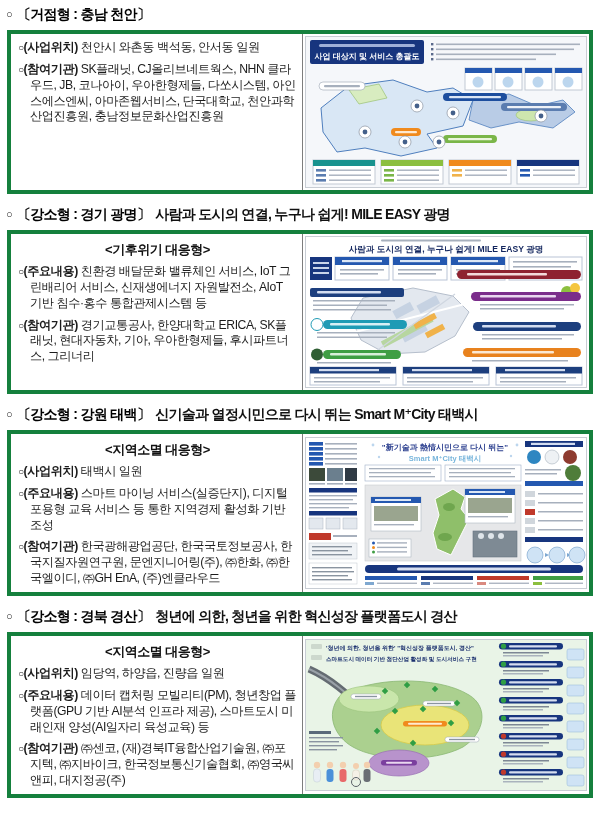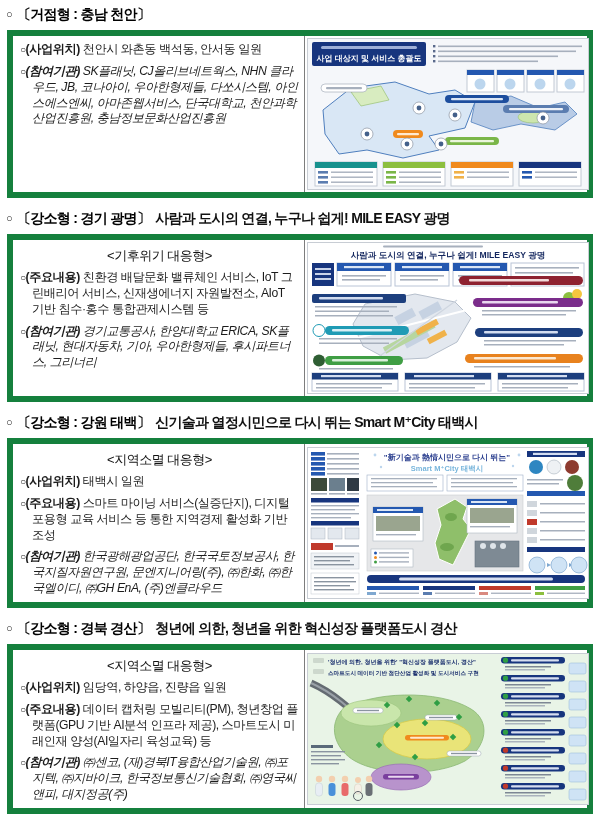--- a/index.html
+++ b/index.html
@@ -11,34 +11,34 @@
   .page{padding:4px 4px 0 4px;box-sizing:border-box;}
   .sec{margin-bottom:12px;}
   .sec-header{
     display:flex;align-items:baseline;gap:5px;
     font-weight:bold;font-size:14px;letter-spacing:-0.7px;
     white-space:nowrap;margin:2px 0 6px 2px;
   }
   .sec-header .hbullet{font-size:11px;font-weight:normal;transform:translateY(-1px);}
   .sec-header .tag{color:#000000;text-align:right;}
   .sec-header .ttl{color:#111111;}
-  .box{display:flex;border:6px solid #15803d;margin:0 3px;background:#ffffff;}
+  .box{display:flex;border:4px solid #15803d;margin:0 3px;background:#ffffff;}
   .text-col{
     width:292px;min-width:292px;box-sizing:border-box;
     padding:6px 5px 5px 7px;border-right:1px solid #7d7d7d;
   }
   .cat{
-    text-align:center;font-weight:normal;font-size:13px;
+    text-align:center;font-weight:bold;font-size:13px;
     letter-spacing:-0.5px;margin:1px 0 5px 0;color:#111;
   }
   .item{
     font-size:12.2px;letter-spacing:-0.45px;line-height:1.3;
     margin-bottom:6px;padding-left:12px;text-indent:-12px;color:#1c1c1c;
   }
-  .item:last-child{margin-bottom:0;font-style:italic;}
+  .item:last-child{margin-bottom:0;}
   .item .ib{font-size:10px;}
   .item .il{font-weight:bold;}
   .img-col{flex:1;display:flex;align-items:center;justify-content:center;padding:2px;}
   svg{display:block;}
   svg text{font-family:"Liberation Sans","DejaVu Sans",sans-serif;}
 </style>
 </head>
 <body>
 
 <div class="page">

